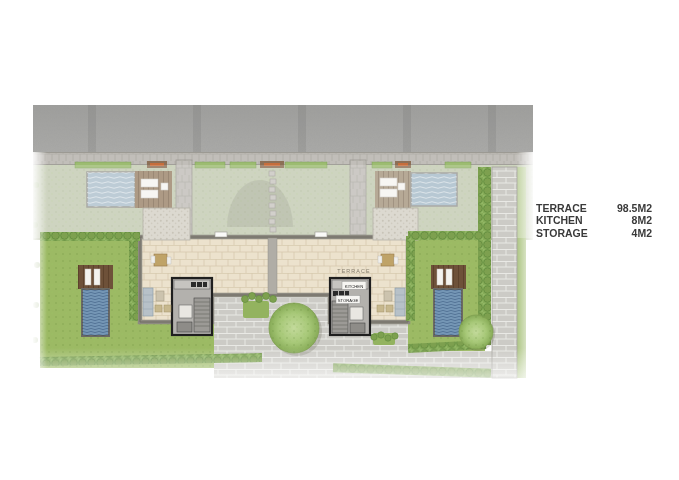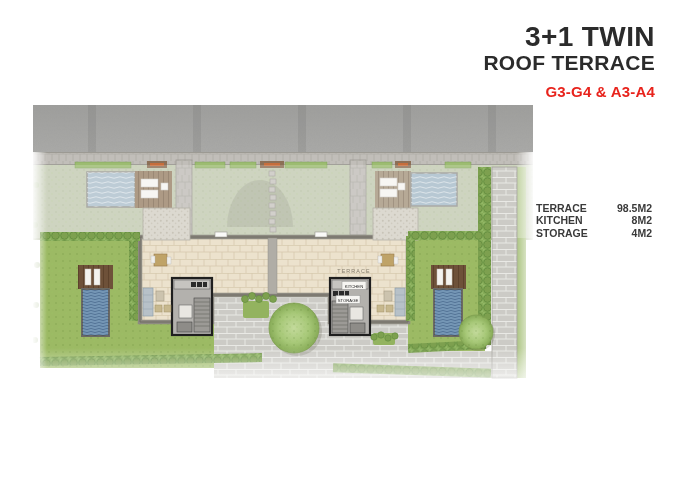--- a/index.html
+++ b/index.html
@@ -13,25 +13,20 @@
          font-weight:700;color:#3a3a3a;}
   .srow{display:flex;justify-content:space-between;line-height:12.4px;}
   svg.plan{position:absolute;left:33px;top:105px;display:block;}
   text{font-family:"Liberation Sans",sans-serif;}
 </style>
 </head>
 <body>
 
 <div class="page">
 
-  <div class="header">
-    <div class="t1">3+1 TWIN</div>
-    <div class="t2">ROOF TERRACE</div>
-    <div class="code">G3-G4 &amp; A3-A4</div>
-  </div>
 
   <div class="specs">
     <div class="srow">
       <span>TERRACE</span>
       <span>98.5M2</span>
     </div>
     <div class="srow">
       <span>KITCHEN</span>
       <span>8M2</span>
     </div>

